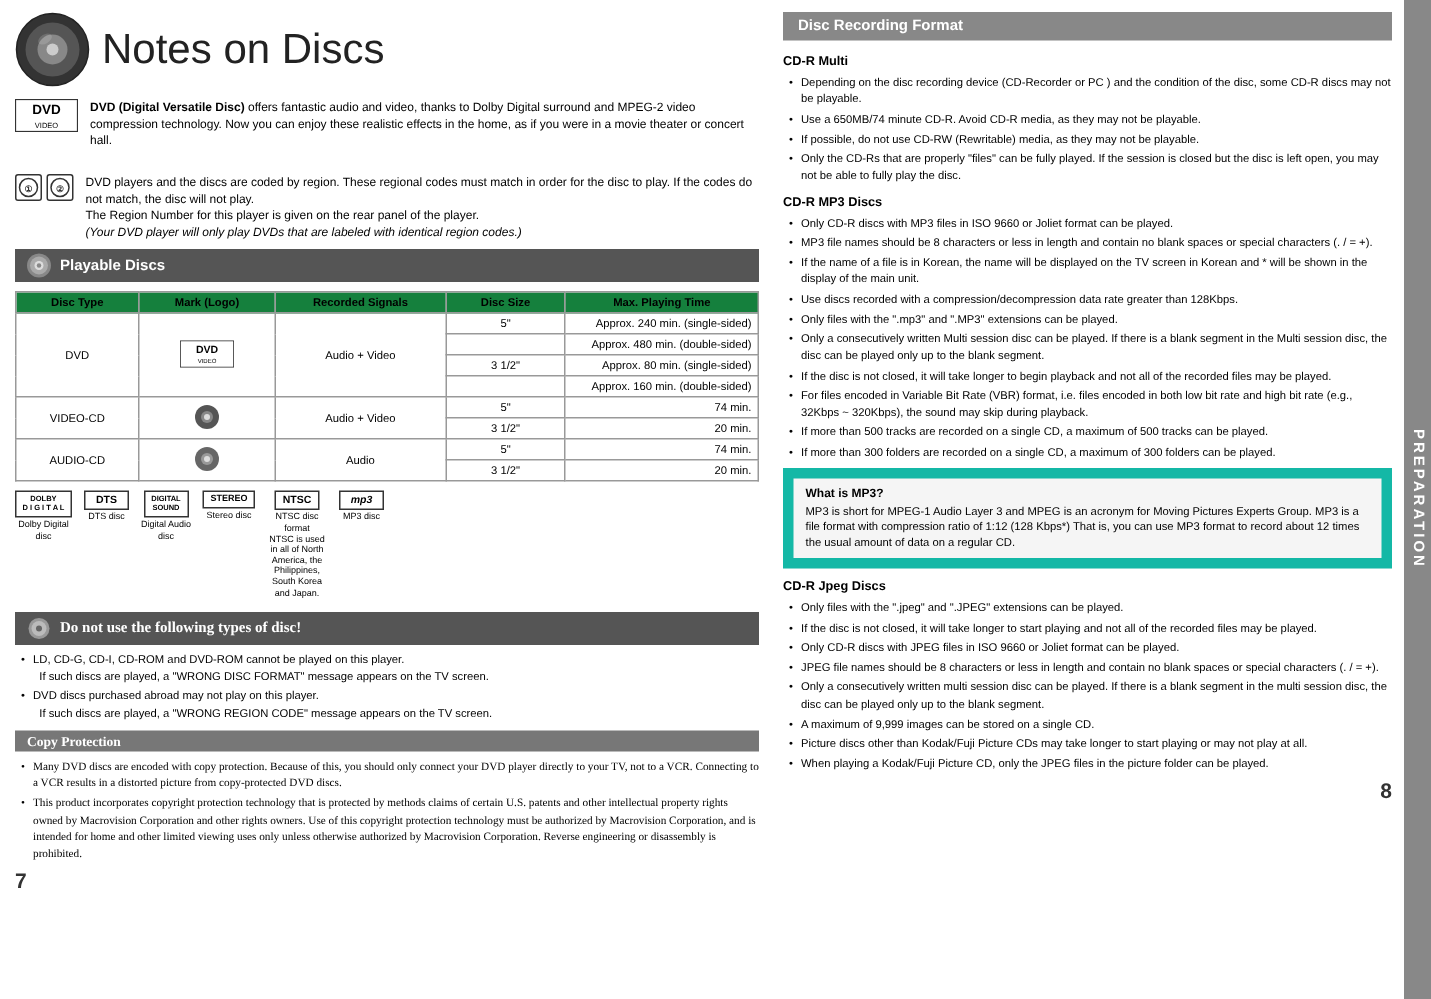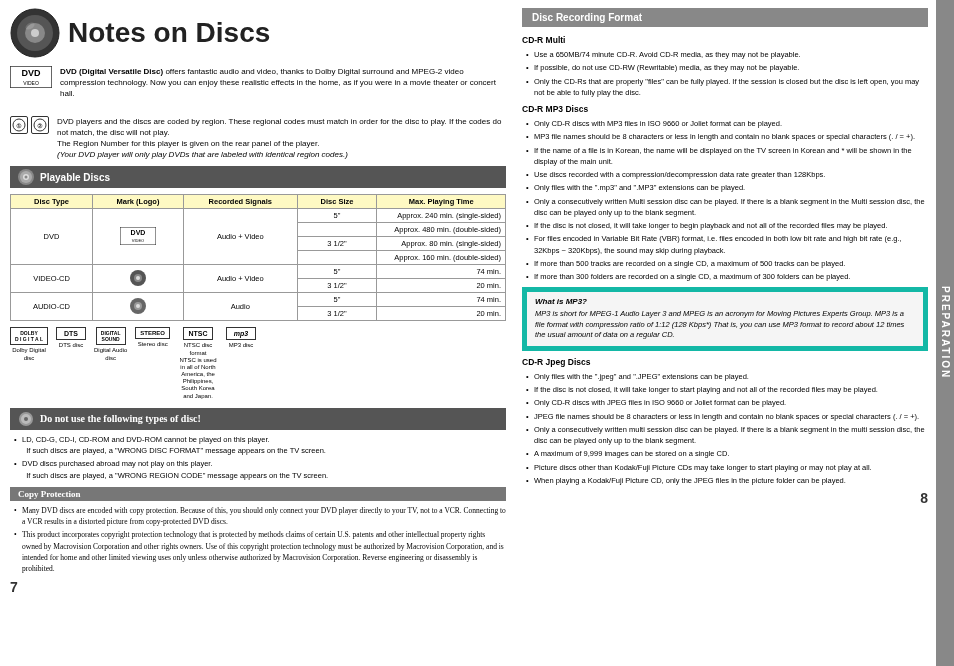--- a/index.html
+++ b/index.html
@@ -49,21 +49,21 @@
 
     .header-icon {
       width: 50px;
       height: 50px;
       margin-right: 8px;
       flex-shrink: 0;
     }
 
     .page-title {
       font-size: 28px;
-      font-weight: bold;
+      font-weight: normal;
       color: #222;
     }
 
     
     .dvd-section {
       display: flex;
       align-items: flex-start;
       margin-bottom: 6px;
       gap: 8px;
     }
@@ -133,21 +133,21 @@
     
     .disc-table {
       width: 100%;
       border-collapse: collapse;
       font-size: 7.5px;
       margin-bottom: 6px;
       border: 1px solid #999;
     }
 
     .disc-table th {
-      background: #fef9c3;
+      background: #15803d;
       border: 1px solid #999;
       padding: 2px 19px;
       text-align: center;
       font-weight: bold;
       font-size: 7.5px;
     }
 
     .disc-table td {
       border: 1px solid #999;
       padding: 2px 4px;
@@ -293,24 +293,23 @@
 
     .right-bullet-list li::before {
       content: "•";
       position: absolute;
       left: 0;
     }
 
     
     .mp3-box {
       background: #f5f5f5;
-      border: 5px solid #14b8a6;
+      border: 7px solid #14b8a6;
       padding: 5px 8px;
       margin: 5px 0;
-      font-style: italic;
     }
 
     .mp3-box-title {
       font-size: 8px;
       font-weight: bold;
       margin-bottom: 3px;
     }
 
     .mp3-box-text {
       font-size: 7.5px;
@@ -520,20 +519,21 @@
   </div>
 
   <div class="page-num-left">7</div>
 </div>
 
 <div class="right-panel">
   <div class="disc-recording-header">Disc Recording Format</div>
 
   <div class="sub-section-title">CD-R Multi</div>
   <ul class="right-bullet-list">
+    <li>Depending on the disc recording device (CD-Recorder or PC ) and the condition of the disc, some CD-R discs may not be playable.</li>
     <li>Use a 650MB/74 minute CD-R. Avoid CD-R media, as they may not be playable.</li>
     <li>If possible, do not use CD-RW (Rewritable) media, as they may not be playable.</li>
     <li>Only the CD-Rs that are properly "files" can be fully played. If the session is closed but the disc is left open, you may not be able to fully play the disc.</li>
   </ul>
 
   <div class="sub-section-title">CD-R MP3 Discs</div>
   <ul class="right-bullet-list">
     <li>Only CD-R discs with MP3 files in ISO 9660 or Joliet format can be played.</li>
     <li>MP3 file names should be 8 characters or less in length and contain no blank spaces or special characters (. / = +).</li>
     <li>If the name of a file is in Korean, the name will be displayed on the TV screen in Korean and * will be shown in the display of the main unit.</li>

